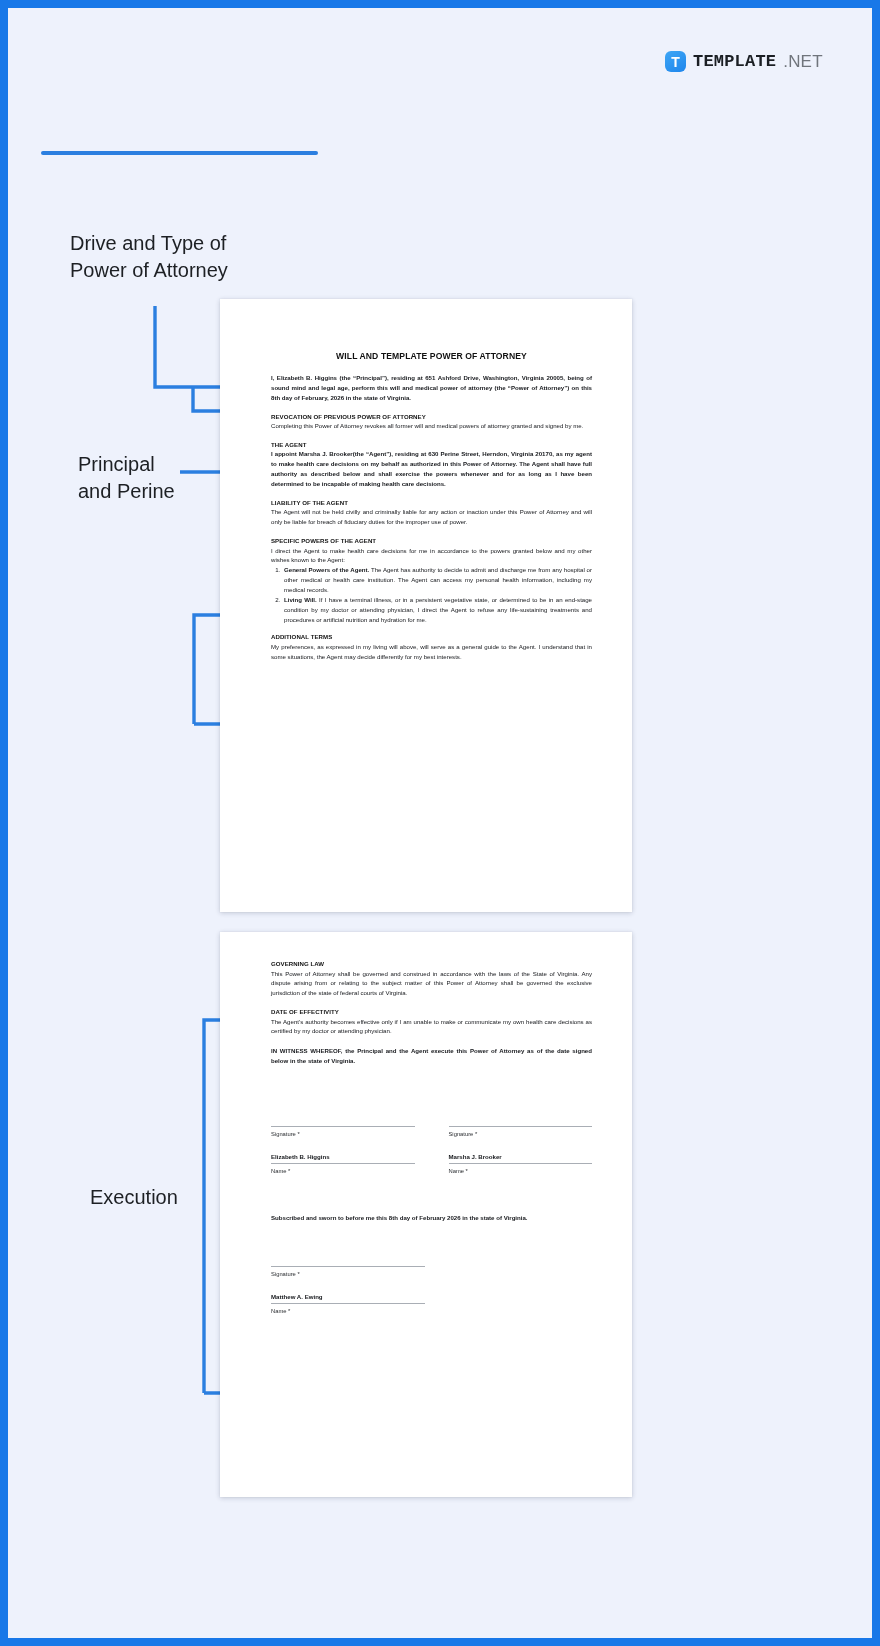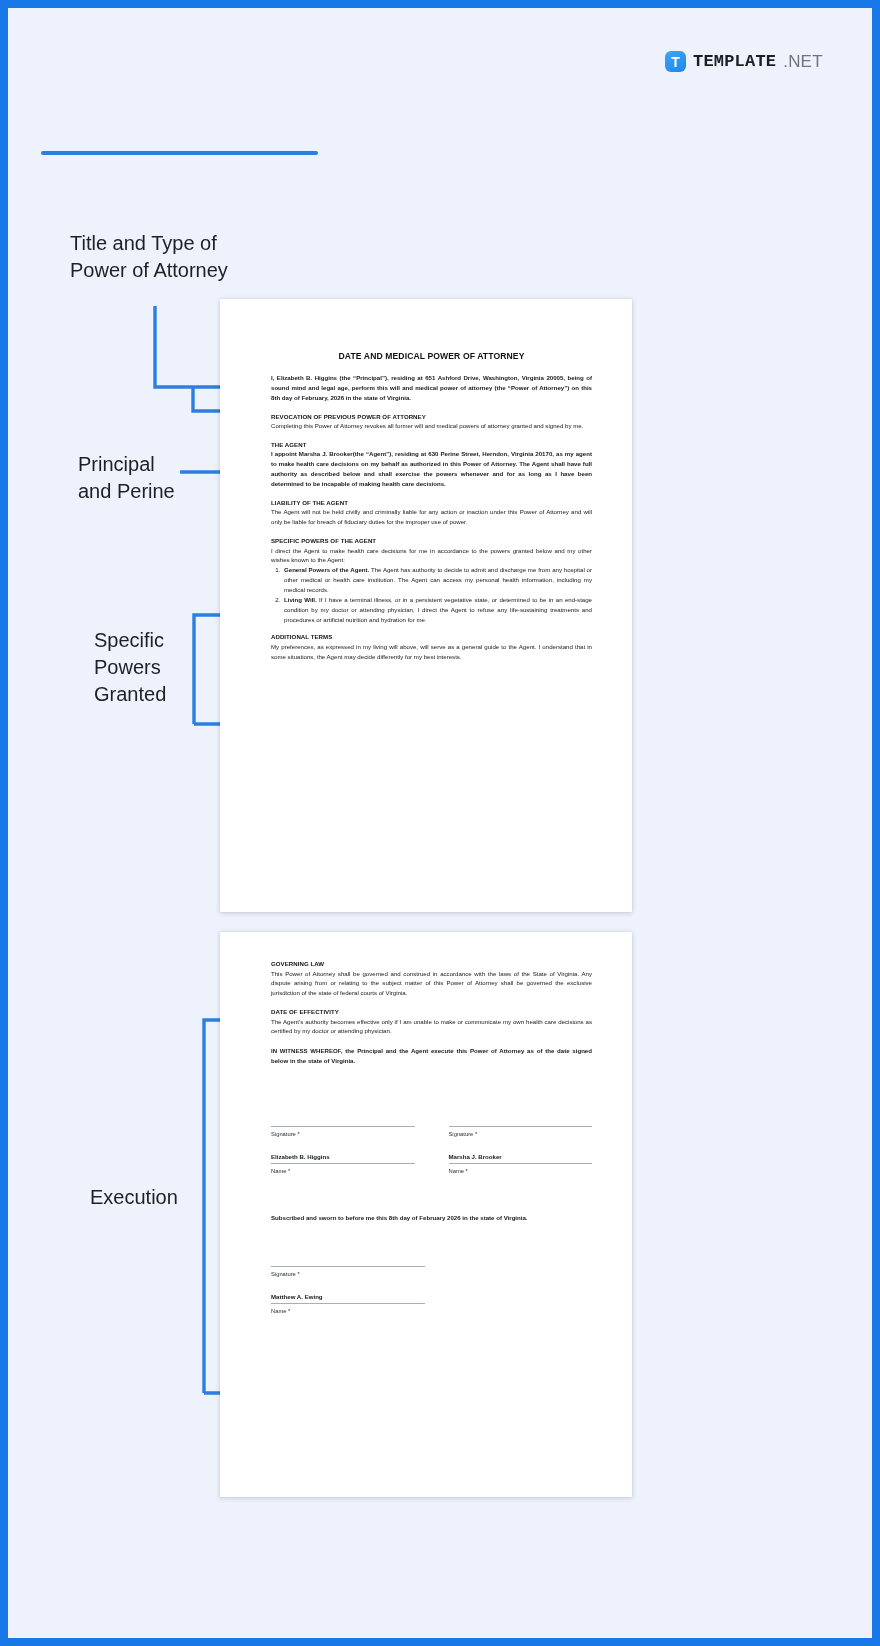--- a/index.html
+++ b/index.html
@@ -126,31 +126,26 @@
 
   <div class="brand">
     <span class="brand-mark">T</span>
     <span class="brand-name">TEMPLATE</span>
       <span class="brand-tld">.NET</span>
   </div>
 
   <div class="title-rule"></div>
 
   <div class="callout c1">
-    <div>Title and Type of</div>
+    <div>Drive and Type of</div>
     <div>Power of Attorney</div>
   </div>
   <div class="callout c2">
     <div>Principal</div>
     <div>and Perine</div>
-  </div>
-  <div class="callout c3">
-    <div>Specific</div>
-    <div>Powers</div>
-    <div>Granted</div>
   </div>
   <div class="callout c4">
     <div>Execution</div>
   </div>
 
   <svg class="connectors" viewBox="0 0 880 1646">
     <defs>
       <marker id="ah" markerWidth="7" markerHeight="7" refX="1" refY="3.2" orient="auto">
         <path d="M0,0.2 L6.4,3.2 L0,6.2 z" fill="#2b7fe0"></path>
       </marker>
@@ -165,21 +160,21 @@
       <path d="M186,716 L186,607 L245,607"></path>
       <path d="M186,716 L245,716"></path>
 
       <path d="M196,1385 L196,1012 L245,1012"></path>
       <path d="M196,1385 L245,1385"></path>
     </g>
   </svg>
 
   <div class="doc page1">
     <div class="doc-inner">
-      <div class="doc-title">DATE AND MEDICAL POWER OF ATTORNEY</div>
+      <div class="doc-title">WILL AND TEMPLATE POWER OF ATTORNEY</div>
 
       <div class="blk">
         <p class="b">I, Elizabeth B. Higgins (the “Principal”), residing at 651 Ashford Drive, Washington, Virginia 20005, being of sound mind and legal age, perform this will and medical power of attorney (the “Power of Attorney”) on this 8th day of February, 2026 in the state of Virginia.</p>
       </div>
 
       <div class="blk">
         <h3>REVOCATION OF PREVIOUS POWER OF ATTORNEY</h3>
         <p>Completing this Power of Attorney revokes all former will and medical powers of attorney granted and signed by me.</p>
       </div>
 

